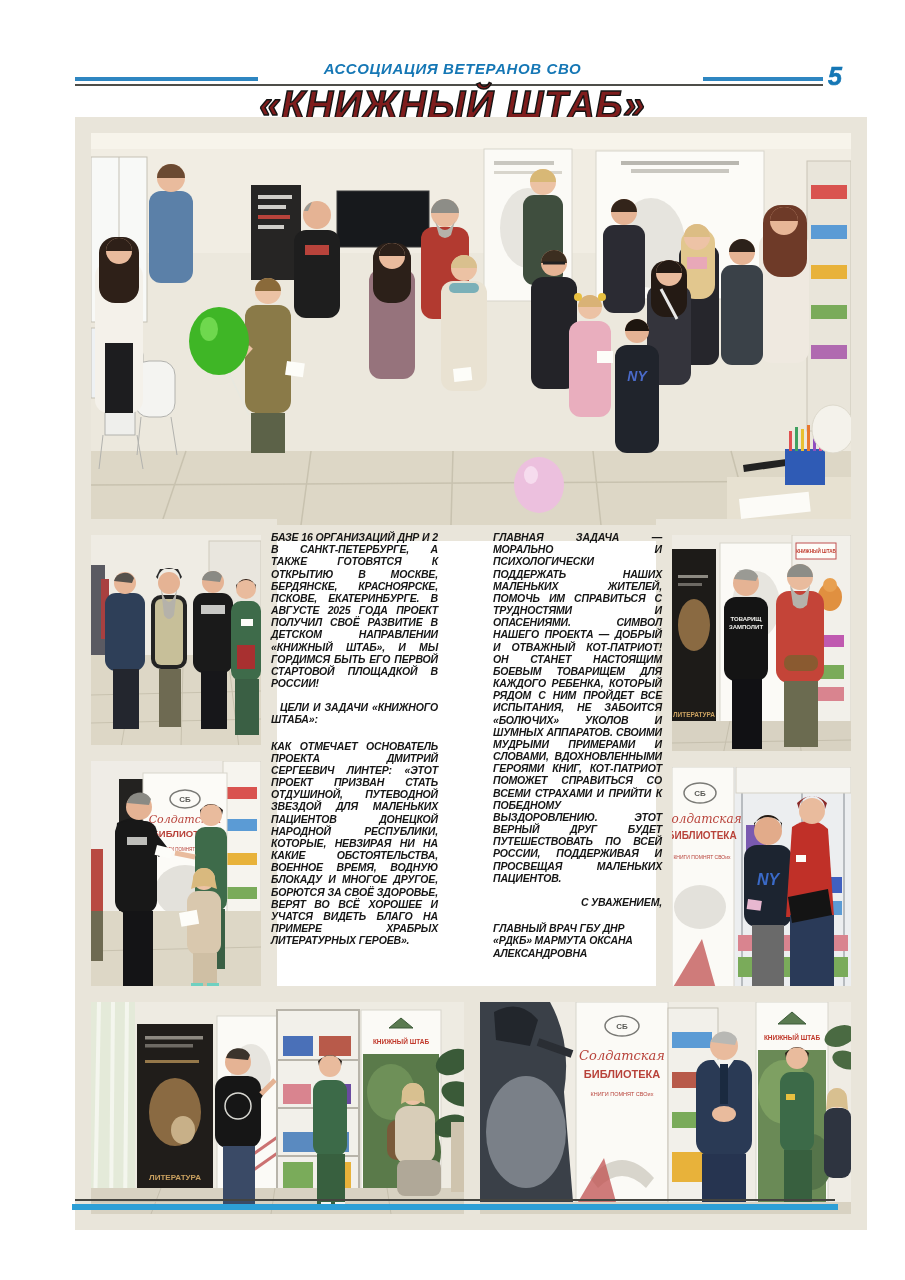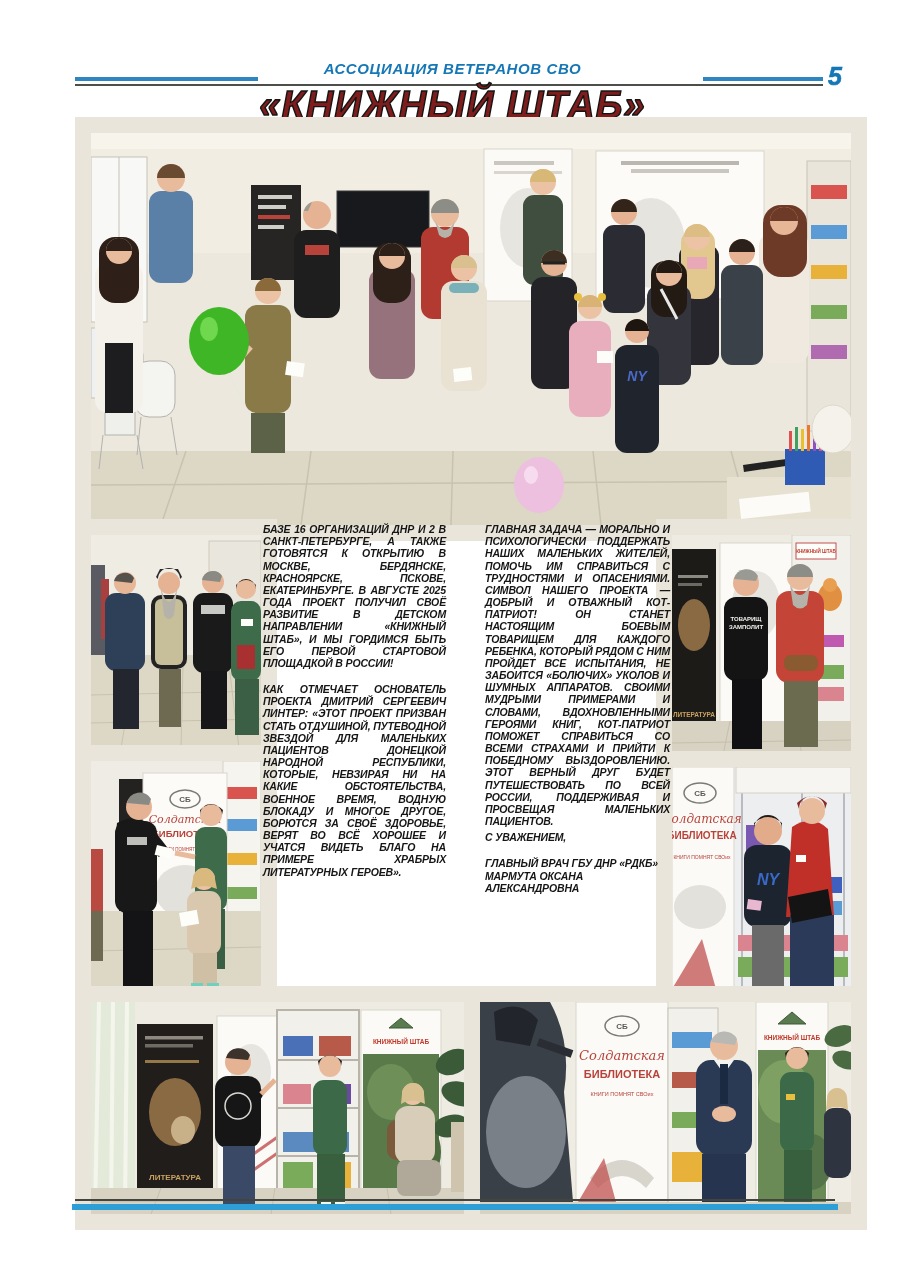--- a/index.html
+++ b/index.html
@@ -23,26 +23,26 @@
   .ph-ml1{left:75px;top:519px;width:170px;height:213px;}
   .ph-ml2{left:75px;top:745px;width:170px;height:233px;}
   .ph-mr1{left:656px;top:519px;width:179px;height:225px;}
   .ph-mr2{left:656px;top:751px;width:179px;height:227px;}
   .ph-bl{left:75px;top:986px;width:379px;height:212px;}
   .ph-br{left:464px;top:986px;width:371px;height:212px;}
   
   .col{position:absolute;top:519px;height:462px;overflow:hidden;
        font-size:10.5px;line-height:1.16;font-weight:700;font-style:italic;color:#151515;
        text-align:justify;letter-spacing:-.15px;}
-  .col p{margin:4px;}
+  .col p{margin:12px;}
   .col1{left:259px;width:191px;}
   .col2{left:481px;width:193px;}
   .col .subhead{text-indent:9px;margin-top:2px;}
   .col .para2{margin-top:14px;}
-  .col .closing{margin-top:2px;text-align:left;}
+  .col .closing{margin-top:2px;text-align:right;}
   .col .signature{margin-top:14px;text-align:left;}
   
   .foot-dark{position:absolute;left:75px;top:1199px;width:760px;height:2px;background:#44443f;}
   .foot-blue{position:absolute;left:72px;top:1204px;width:766px;height:6px;background:#2d9fd6;}
   
   text{font-family:"Liberation Sans",sans-serif;}
   .script{font-family:"DejaVu Serif",serif;font-style:italic;}
 </style>
 </head>
 <body>
@@ -429,20 +429,21 @@
         <circle cx="140" cy="44" r="13" fill="#e9bb9d"></circle>
         <path d="M127,42 a13,13 0 0 1 26,0 l2,-6 q-15,-14 -30,0 z" fill="#8a2a28"></path>
         <rect x="124" y="88" width="10" height="7" fill="#fdfdf9"></rect>
         <path d="M116,130 l40,-8 4,26 -40,8 z" fill="#141414"></path>
       </g>
     </svg>
   </figure>
 
   <section class="col col1">
     <p>БАЗЕ 16 ОРГАНИЗАЦИЙ ДНР И 2 В САНКТ-ПЕТЕРБУРГЕ, А ТАКЖЕ ГОТОВЯТСЯ К ОТКРЫТИЮ В МОСКВЕ, БЕРДЯНСКЕ, КРАСНОЯРСКЕ, ПСКОВЕ, ЕКАТЕРИНБУРГЕ. В АВГУСТЕ 2025 ГОДА ПРОЕКТ ПОЛУЧИЛ СВОЁ РАЗВИТИЕ В ДЕТСКОМ НАПРАВЛЕНИИ «КНИЖНЫЙ ШТАБ», И МЫ ГОРДИМСЯ БЫТЬ ЕГО ПЕРВОЙ СТАРТОВОЙ ПЛОЩАДКОЙ В РОССИИ!</p>
+    <p class="subhead">ЦЕЛИ И ЗАДАЧИ «КНИЖНОГО ШТАБА»:</p>
     <p class="para2">КАК ОТМЕЧАЕТ ОСНОВАТЕЛЬ ПРОЕКТА ДМИТРИЙ СЕРГЕЕВИЧ ЛИНТЕР: «ЭТОТ ПРОЕКТ ПРИЗВАН СТАТЬ ОТДУШИНОЙ, ПУТЕВОДНОЙ ЗВЕЗДОЙ ДЛЯ МАЛЕНЬКИХ ПАЦИЕНТОВ ДОНЕЦКОЙ НАРОДНОЙ РЕСПУБЛИКИ, КОТОРЫЕ, НЕВЗИРАЯ НИ НА КАКИЕ ОБСТОЯТЕЛЬСТВА, ВОЕННОЕ ВРЕМЯ, ВОДНУЮ БЛОКАДУ И МНОГОЕ ДРУГОЕ, БОРЮТСЯ ЗА СВОЁ ЗДОРОВЬЕ, ВЕРЯТ ВО ВСЁ ХОРОШЕЕ И УЧАТСЯ ВИДЕТЬ БЛАГО НА ПРИМЕРЕ ХРАБРЫХ ЛИТЕРАТУРНЫХ ГЕРОЕВ».</p>
   </section>
 
   <section class="col col2">
     <p>ГЛАВНАЯ ЗАДАЧА — МОРАЛЬНО И ПСИХОЛОГИЧЕСКИ ПОДДЕРЖАТЬ НАШИХ МАЛЕНЬКИХ ЖИТЕЛЕЙ, ПОМОЧЬ ИМ СПРАВИТЬСЯ С ТРУДНОСТЯМИ И ОПАСЕНИЯМИ. СИМВОЛ НАШЕГО ПРОЕКТА — ДОБРЫЙ И ОТВАЖНЫЙ КОТ-ПАТРИОТ! ОН СТАНЕТ НАСТОЯЩИМ БОЕВЫМ ТОВАРИЩЕМ ДЛЯ КАЖДОГО РЕБЕНКА, КОТОРЫЙ РЯДОМ С НИМ ПРОЙДЕТ ВСЕ ИСПЫТАНИЯ, НЕ ЗАБОИТСЯ «БОЛЮЧИХ» УКОЛОВ И ШУМНЫХ АППАРАТОВ. СВОИМИ МУДРЫМИ ПРИМЕРАМИ И СЛОВАМИ, ВДОХНОВЛЕННЫМИ ГЕРОЯМИ КНИГ, КОТ-ПАТРИОТ ПОМОЖЕТ СПРАВИТЬСЯ СО ВСЕМИ СТРАХАМИ И ПРИЙТИ К ПОБЕДНОМУ ВЫЗДОРОВЛЕНИЮ. ЭТОТ ВЕРНЫЙ ДРУГ БУДЕТ ПУТЕШЕСТВОВАТЬ ПО ВСЕЙ РОССИИ, ПОДДЕРЖИВАЯ И ПРОСВЕЩАЯ МАЛЕНЬКИХ ПАЦИЕНТОВ.</p>
     <p class="closing">С УВАЖЕНИЕМ,</p>
     <p class="signature">ГЛАВНЫЙ ВРАЧ ГБУ ДНР «РДКБ» МАРМУТА ОКСАНА АЛЕКСАНДРОВНА</p>
   </section>
 
   <figure class="ph-bl">

